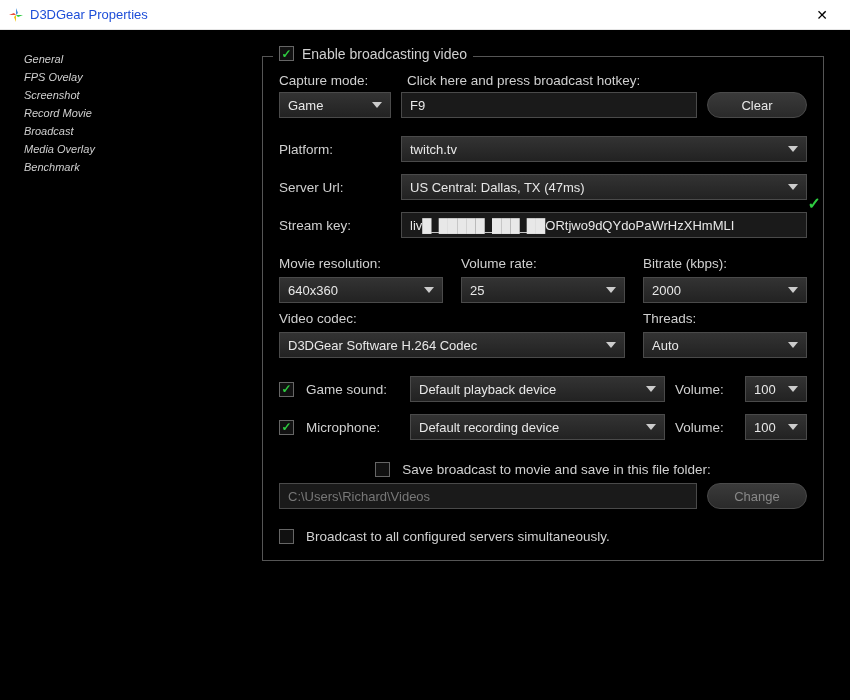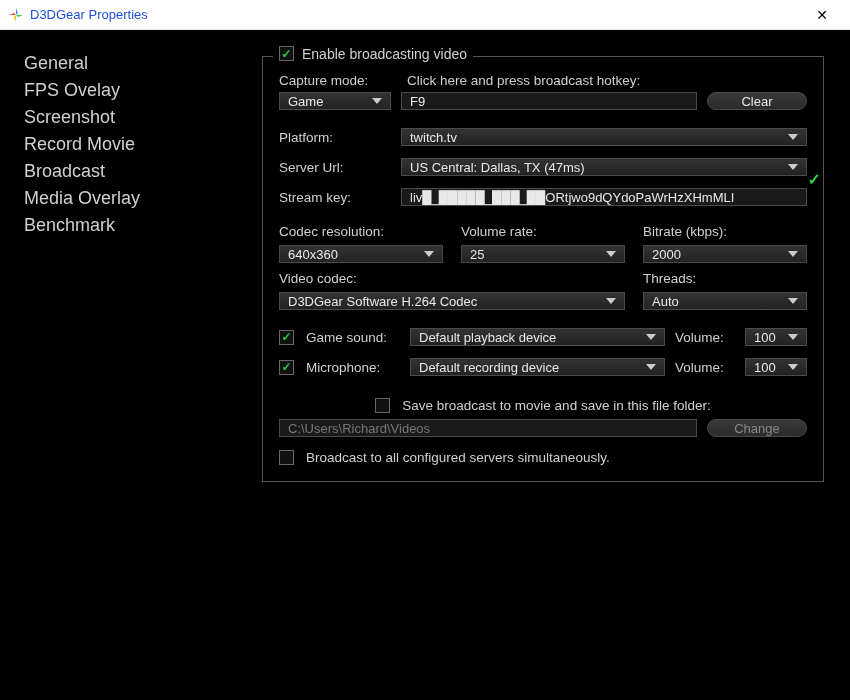--- a/index.html
+++ b/index.html
@@ -37,21 +37,22 @@
     color: #d0d0d0;
     padding: 6px;
   }
   .sidebar {
     width: 250px;
     padding: 14px 10px 14px 18px;
   }
   .sidebar-item {
     padding: 3px 0;
     cursor: pointer;
-    font-size: 18px;
+    font-size: 11px;
+    font-style: italic;
   }
   .main {
     flex: 1;
     padding: 10px 20px 10px 6px;
     position: relative;
   }
   .fieldset {
     border: 1px solid #555;
     padding: 16px 16px 12px 16px;
     position: relative;
@@ -76,21 +77,21 @@
   }
   .label {
     color: #d0d0d0;
     font-size: 13.5px;
   }
   .lbl-col { width: 112px; }
   .select, .input, .btn {
     background: #2a2a2a;
     border: 1px solid #4a4a4a;
     color: #e8e8e8;
-    height: 18px;
+    height: 26px;
     font-size: 13px;
     padding: 0 8px;
     display: flex;
     align-items: center;
   }
   .select {
     justify-content: space-between;
     cursor: pointer;
     background: linear-gradient(#333,#222);
   }
@@ -218,21 +219,21 @@
       <div class="row" style="margin-bottom:18px; position:relative;">
         <span class="label lbl-col">Stream key:</span>
         <div class="input" style="flex:1; overflow:hidden; white-space:nowrap;">
           <span>liv█_█████_███_██ORtjwo9dQYdoPaWrHzXHmMLI</span>
         </div>
         <span class="green-check" style="position:absolute; right:-14px; top:-18px;">✓</span>
       </div>
 
       <div class="threecol">
         <div class="col">
-          <span class="label">Codec resolution:</span>
+          <span class="label">Movie resolution:</span>
           <div class="select">
             <span>640x360</span>
             <span class="caret"></span>
           </div>
         </div>
         <div class="col">
           <span class="label">Volume rate:</span>
           <div class="select">
             <span>25</span>
             <span class="caret"></span>
@@ -289,21 +290,21 @@
         <div class="select" style="width:62px">
           <span>100</span>
           <span class="caret"></span>
         </div>
       </div>
 
       <div class="row" style="margin-bottom:6px;justify-content:center;">
         <span class="checkbox"></span>
         <span class="label">Save broadcast to movie and save in this file folder:</span>
       </div>
-      <div class="row" style="margin-bottom:13px;">
+      <div class="row" style="margin-bottom:20px;">
         <div class="input disabled" style="flex:1">
           <span>C:\Users\Richard\Videos</span>
         </div>
         <div class="btn disabled">Change</div>
       </div>
 
       <div class="row" style="margin-bottom:4px;align-items:flex-end;">
         <span class="checkbox"></span>
         <span class="label">Broadcast to all configured servers simultaneously.</span>
       </div>

